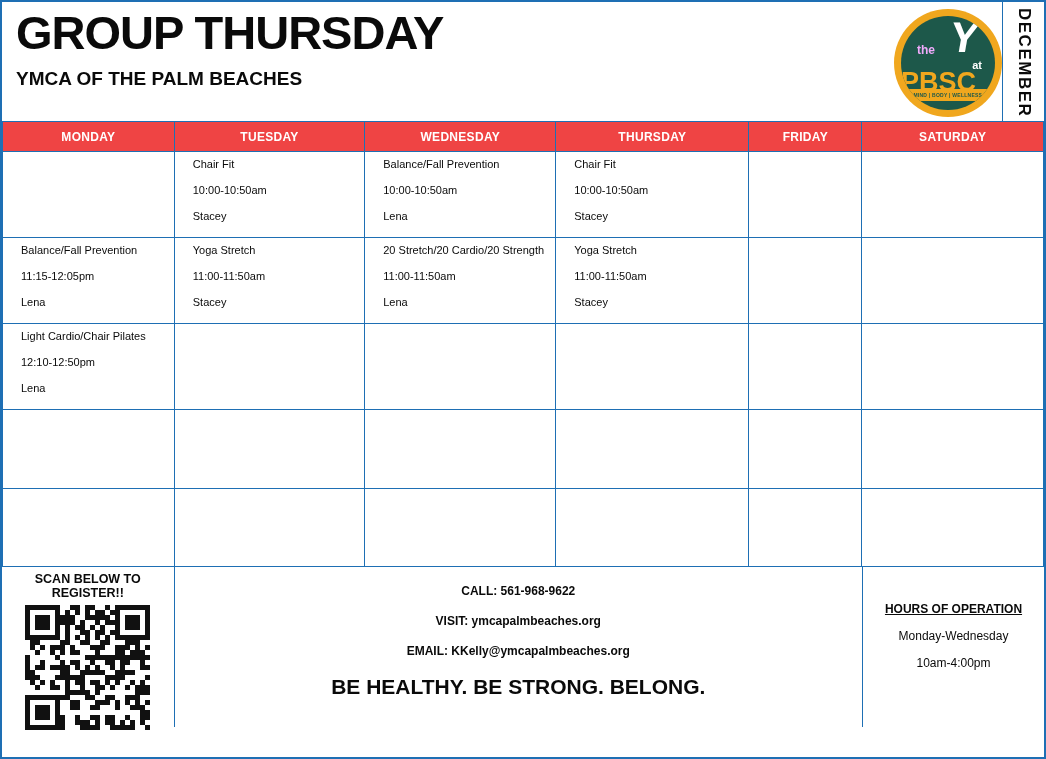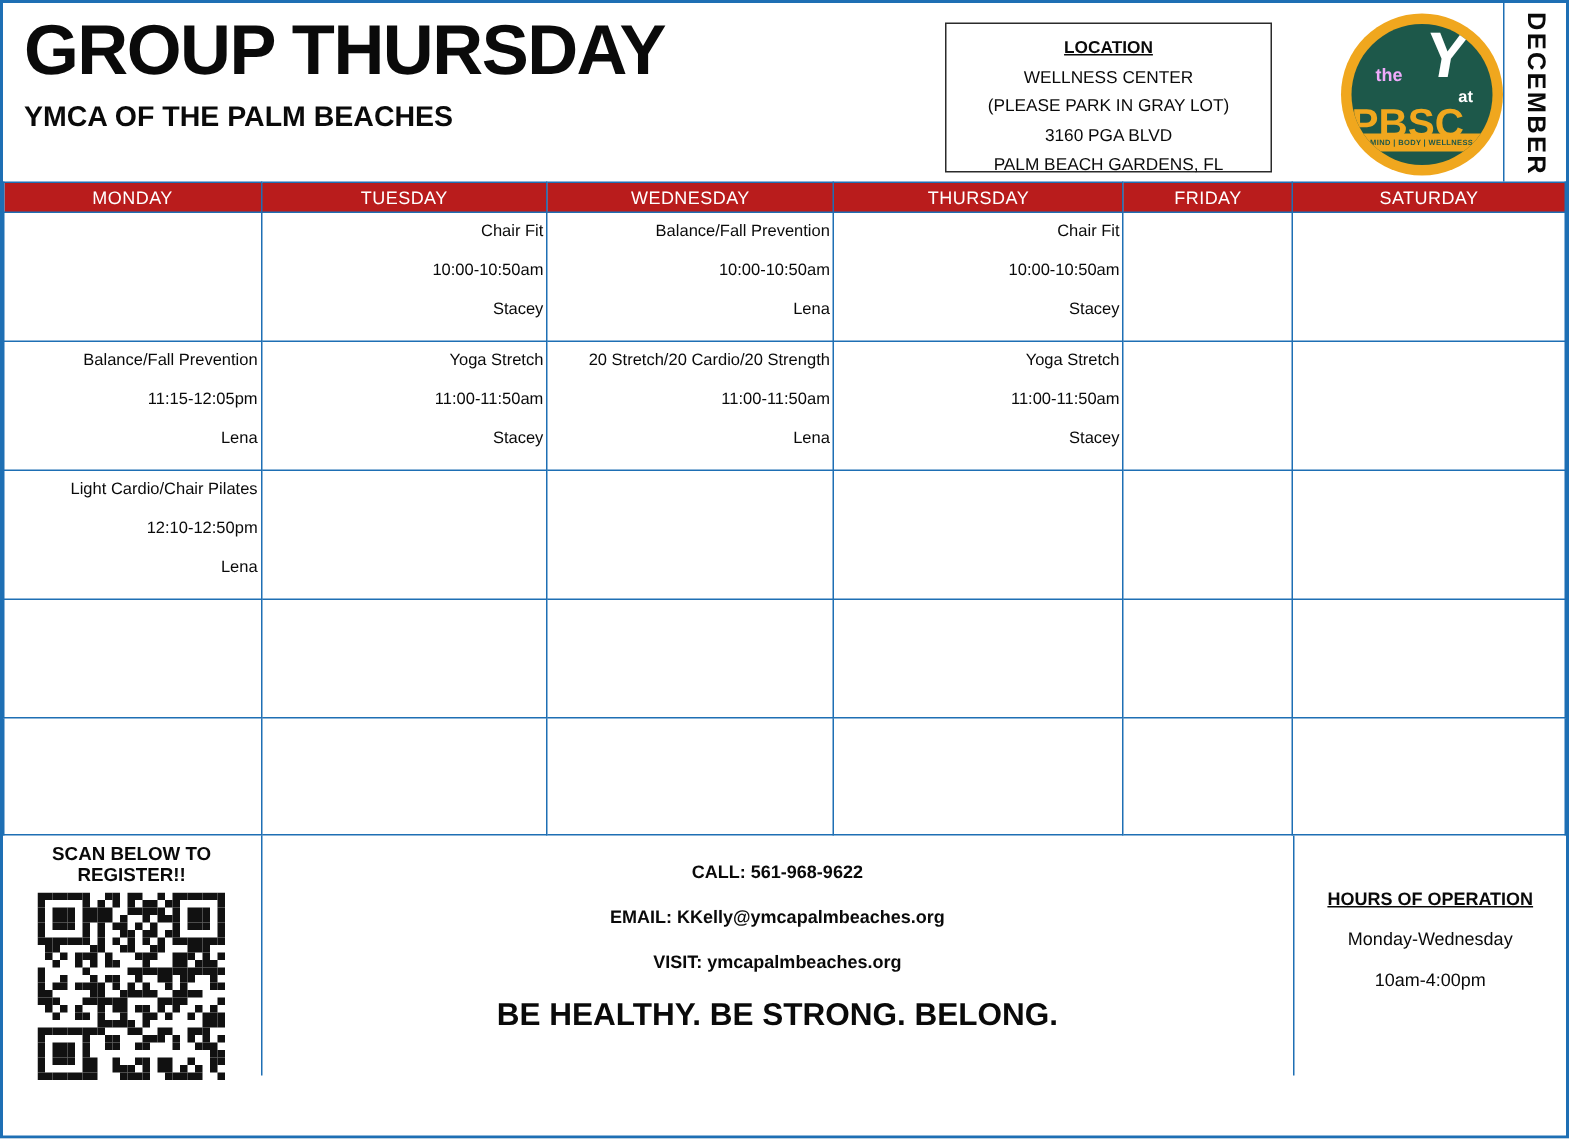--- a/index.html
+++ b/index.html
@@ -41,25 +41,25 @@
   .month-strip { position:absolute; right:0; top:0; width:42px; height:119px;
                  border-left:1.5px solid #1E6FB4; }
   .month-text { position:absolute; top:6px; left:50%; transform:translateX(-50%);
                 writing-mode:vertical-rl; font-size:17px; font-weight:700; letter-spacing:1.5px; }
 
   
   table.schedule { width:100%; border-collapse:collapse; table-layout:fixed; }
   .schedule col.c1{width:16.5%} .schedule col.c2{width:18.3%} .schedule col.c3{width:18.35%}
   .schedule col.c4{width:18.55%} .schedule col.c5{width:10.85%} .schedule col.c6{width:17.45%}
   .schedule th {
-    background:#b91c1c; color:#fff; font-size:12px; font-weight:400;
-    height:20px; border:1.5px solid #1E6FB4; padding:0; letter-spacing:0.3px;
+    background:#ef4444; color:#fff; font-size:12px; font-weight:700;
+    height:30px; border:1.5px solid #1E6FB4; padding:0; letter-spacing:0.3px;
   }
   .schedule td {
-    border:1.5px solid #1E6FB4; vertical-align:top; text-align:right;
+    border:1.5px solid #1E6FB4; vertical-align:top; text-align:left;
     font-size:11px; padding:7px 2px 0 18px; overflow:hidden;
   }
   .schedule tbody tr:nth-child(1) td{height:75px}
   .schedule tbody tr:nth-child(2) td{height:68px}
   .schedule tbody tr:nth-child(3) td{height:76px}
   .schedule tbody tr:nth-child(4) td{height:79px}
   .schedule tbody tr:nth-child(5) td{height:78px}
   .schedule tbody tr:nth-child(6) td{height:80px}
   .cell-line { line-height:11px; margin-bottom:15px; }
   .note-line { font-weight:700; font-style:italic; font-size:11.5px; }
@@ -81,27 +81,20 @@
 <body>
 
 <div class="page">
 
   <div class="top-section">
     <div class="title-block">
       <div class="page-title">GROUP THURSDAY</div>
       <div class="page-subtitle">YMCA OF THE PALM BEACHES</div>
     </div>
 
-    <div class="location-box">
-      <div class="location-heading">LOCATION</div>
-      <div>WELLNESS CENTER</div>
-      <div>(PLEASE PARK IN GRAY LOT)</div>
-      <div>3160 PGA BLVD</div>
-      <div>PALM BEACH GARDENS, FL</div>
-    </div>
 
     <div class="logo">
       <div class="logo-inner">
         <span class="logo-the">the</span>
         <span class="logo-y">Y</span>
         <span class="logo-at">at</span>
         <span class="logo-acronym">PBSC</span>
         <div class="logo-banner">
           <span>MIND | BODY | WELLNESS</span>
         </div>
@@ -544,22 +537,22 @@
             <rect x="85" y="120" width="5" height="5"></rect>
             <rect x="90" y="120" width="5" height="5"></rect>
             <rect x="95" y="120" width="5" height="5"></rect>
             <rect x="100" y="120" width="5" height="5"></rect>
             <rect x="105" y="120" width="5" height="5"></rect>
             <rect x="120" y="120" width="5" height="5"></rect>
           </svg></div>
     </div>
     <div class="footer-center">
       <div class="contact-line">CALL: 561-968-9622</div>
+      <div class="contact-line">VISIT: ymcapalmbeaches.org</div>
       <div class="contact-line">EMAIL: KKelly@ymcapalmbeaches.org</div>
-      <div class="contact-line">VISIT: ymcapalmbeaches.org</div>
       <div class="slogan">BE HEALTHY. BE STRONG. BELONG.</div>
     </div>
     <div class="footer-right">
       <div class="hours-heading">HOURS OF OPERATION</div>
       <div class="hours-line">Monday-Wednesday</div>
       <div class="hours-line">10am-4:00pm</div>
     </div>
   </div>
 
 </div>

